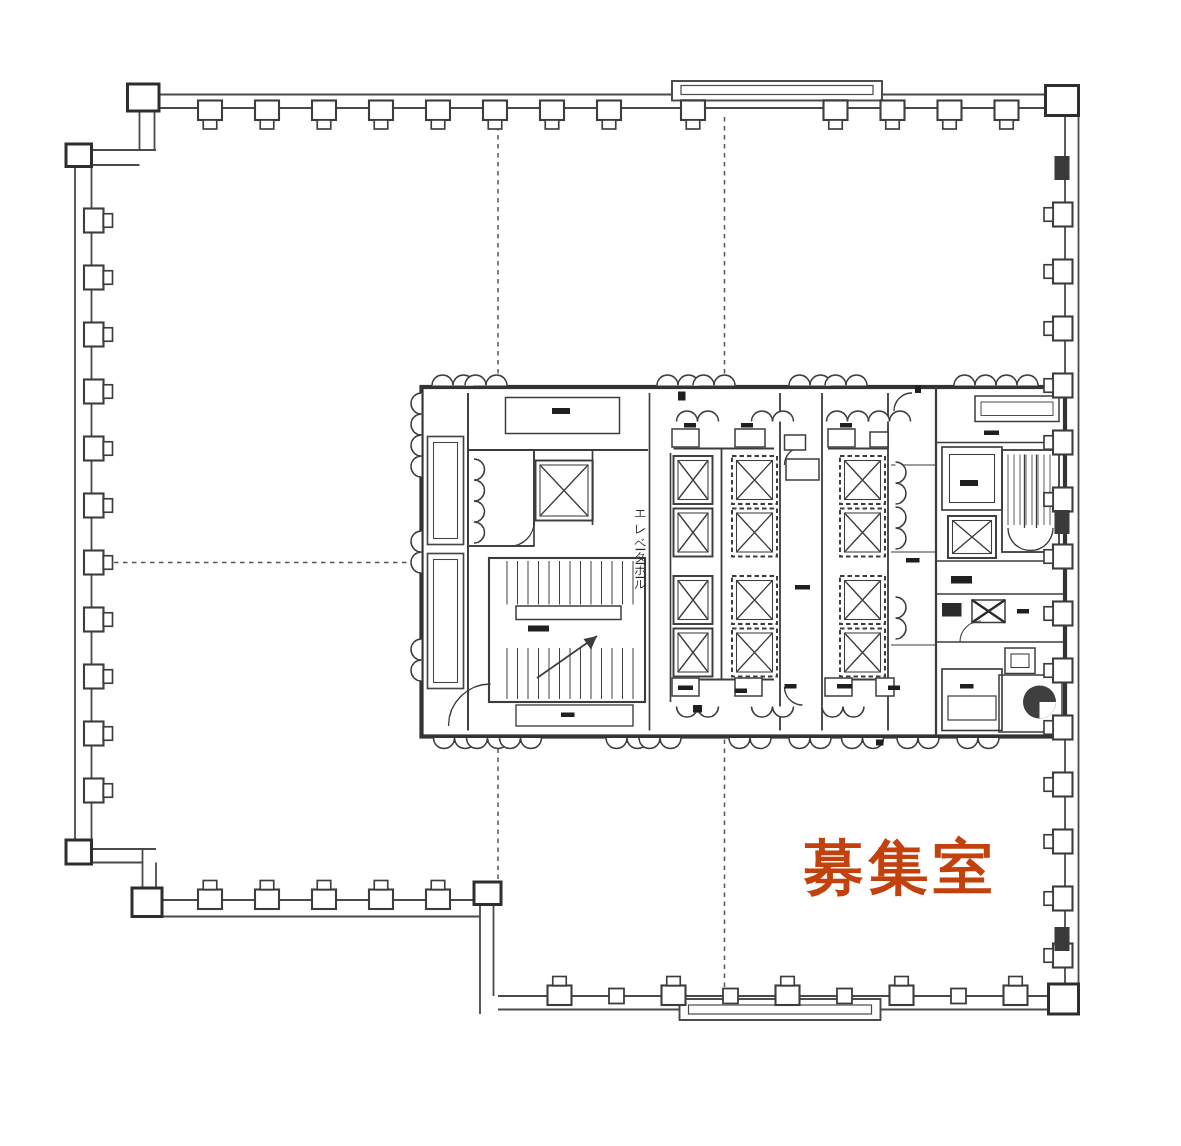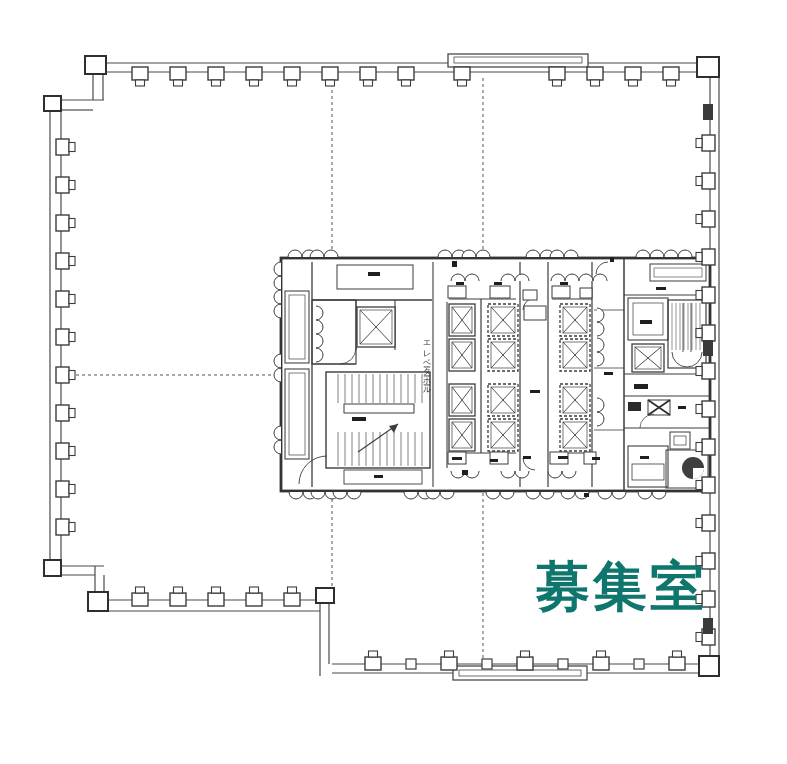--- a/index.html
+++ b/index.html
@@ -4,21 +4,21 @@
 <style>
   :root { --bg:#ffffff; --ink:#3d3d3d; --ink-dark:#1f1f1f; }
   html,body { margin:0; padding:0; background:#fff; }
   .canvas {
     position:relative; width:787px; height:764px; background:var(--bg);
     font-family:"Liberation Sans", sans-serif; overflow:hidden;
   }
   svg { position:absolute; left:0; top:0; }
   .vacant-label {
     position:absolute; left:536px; top:551px;
-    font-size:54px; font-weight:600; letter-spacing:3px; color:#0f766e;
+    font-size:40px; font-weight:600; letter-spacing:3px; color:#c2410c;
     font-family:"Liberation Sans", sans-serif; white-space:nowrap;
   }
   .ev-hall-label {
     position:absolute; left:420px; top:335px; height:84px;
     writing-mode:vertical-rl; text-orientation:upright;
     font-size:8px; color:#2a2a2a; letter-spacing:0px; white-space:nowrap;
   }
 </style>
 </head>
 <body>

